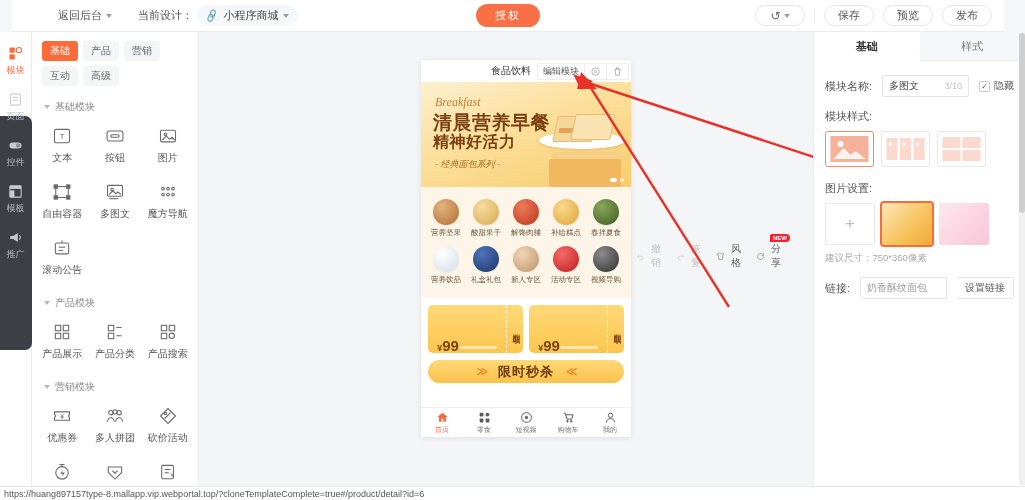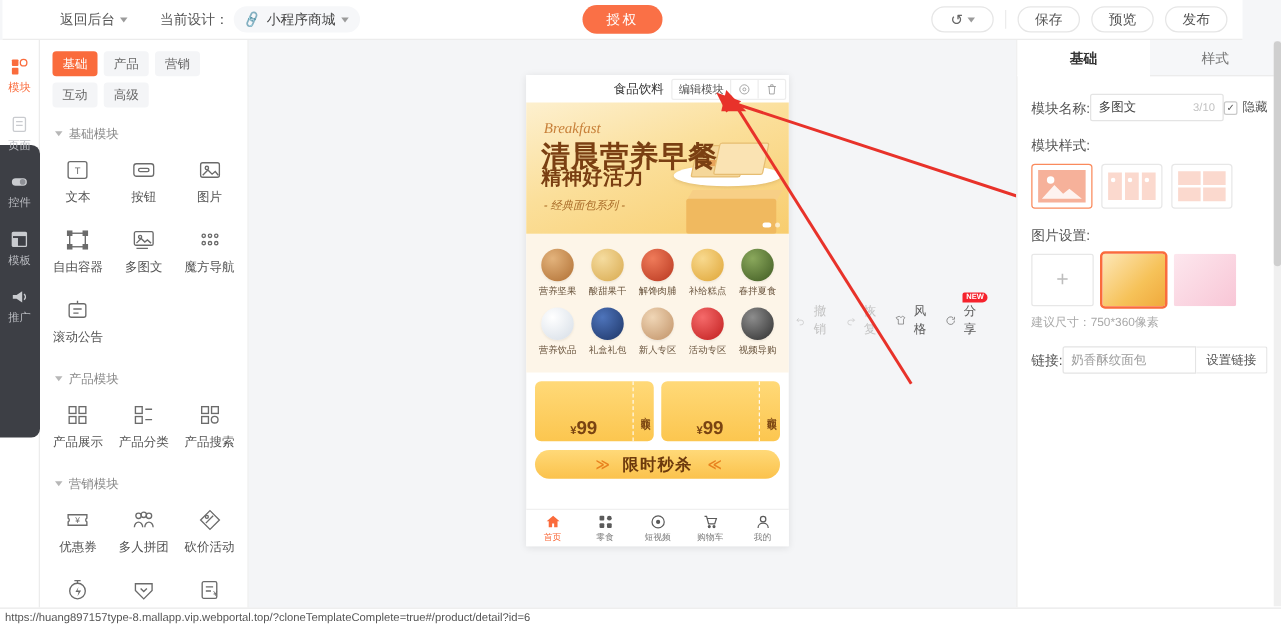--- a/index.html
+++ b/index.html
@@ -5,21 +5,21 @@
   * { box-sizing: border-box; margin: 0; padding: 0; }
   html, body {
     width: 1025px; height: 500px;
     font-family: "Liberation Sans", "DejaVu Sans", sans-serif;
     font-size: 11px; color: #333; background: #fff; overflow: hidden;
   }
   #app { position: relative; width: 1025px; height: 500px; background: #f5f6f8; }
 
   
   .topbar {
-    position: absolute; top: 0; left: 2px; width: 992px; height: 32px;
+    position: absolute; top: 0; left: 12px; width: 992px; height: 32px;
     background: #fff; border-bottom: 1px solid #ececec;
     display: flex; align-items: center; z-index: 40;
   }
   .tb-left { display: flex; align-items: center; padding-left: 46px; gap: 26px; }
   .tb-item { display: flex; align-items: center; gap: 4px; color: #555; font-size: 11px; cursor: pointer; }
   .caret { width: 0; height: 0; border-left: 3.2px solid transparent; border-right: 3.2px solid transparent;
            border-top: 4px solid #9b9b9b; display: inline-block; }
   .design-pill {
     display: flex; align-items: center; gap: 5px; background: #f6f7f9;
     border-radius: 11px; padding: 3px 9px; color: #444;
@@ -106,21 +106,21 @@
   .chip-ico { width: 11px; height: 11px; stroke: #8a8a8a; fill: none; stroke-width: 1.3; }
 
   .banner {
     position: relative; height: 105px; overflow: hidden;
     background: linear-gradient(160deg,#fdf0cf 0%,#fbdf9a 45%,#f8cd6e 100%);
   }
   .bn-en {
     position: absolute; left: 14px; top: 13px; font-family: "Liberation Serif", serif;
     font-style: italic; font-size: 12px; color: #c8803a;
   }
-  .bn-l1 { position: absolute; left: 12px; top: 28px; font-size: 23px; font-weight: bold; color: #7a3f12;
+  .bn-l1 { position: absolute; left: 12px; top: 28px; font-size: 19px; font-weight: bold; color: #7a3f12;
            font-family: "DejaVu Sans", sans-serif; letter-spacing: .5px; text-align: right;}
   .bn-l2 { position: absolute; left: 12px; top: 50px; font-size: 16px; font-weight: bold; color: #7a3f12;
            font-family: Liberation Sans, sans-serif; letter-spacing: .5px;}
   .bn-sub { position: absolute; left: 14px; top: 76px; font-size: 9px; color: #a96b28; font-style: italic; }
   .sandwich { position: absolute; right: 6px; top: 16px; width: 86px; height: 55px; }
   .plate { position:absolute; left:0; bottom:4px; width:86px; height:17px; background:#fff; border-radius:50%;
            box-shadow:0 1px 3px rgba(160,110,40,.25); }
   .br1 { position:absolute; left:16px; bottom:11px; width:40px; height:26px; background:#f5d79a;
          transform: skewX(-12deg); border-radius:2px; border:1px solid #e6bd72;}
   .br2 { position:absolute; left:34px; bottom:13px; width:40px; height:26px; background:#fae3b3;
@@ -137,21 +137,21 @@
   .catrow { display: grid; grid-template-columns: repeat(5,1fr); }
   .cat { display:flex; flex-direction:column; align-items:center; gap:3px; padding: 4px 0; cursor:pointer;}
   .cat .bubble { width:26px; height:26px; border-radius:50%; display:block; box-shadow: 0 1px 2px rgba(0,0,0,.07);}
   .cat span { font-size: 7.5px; color:#6a553e; }
 
   .coupons { display:flex; gap:6px; padding: 7px 7px 0; }
   .coupon {
     flex:1; height:48px; border-radius:5px; display:flex; align-items:stretch;
     background: linear-gradient(180deg,#ffd978,#fcc64f); position:relative; overflow:hidden;
   }
-  .c-left { flex:1; display:flex; flex-direction:column; align-items:center; justify-content:center;margin-top:32px; }
+  .c-left { flex:1; display:flex; flex-direction:row; align-items:center; justify-content:center;margin-top:32px; }
   .c-price { font-size:15px; font-weight:bold; color:#7a4412; }
   .c-price i { font-size:9px; font-style:normal; }
   .c-bar { width:38px; height:3px; background:rgba(255,255,255,.55); border-radius:2px; margin-top:5px;}
   .c-right {
     width:17px; border-left:1px dashed rgba(255,255,255,.85);
     display:flex; align-items:center; justify-content:center;
   }
   .c-right span {
     writing-mode: vertical-rl; font-size:8px; color:#7a4412; letter-spacing:1px;
   }
@@ -194,21 +194,21 @@
     position:absolute; top:32px; right:0; width:212px; height:454px;
     background:#fff; border-left:1px solid #ececec;
   }
   .rtabs { display:flex; height:29px; }
   .rtab {
     flex:1; display:flex; align-items:center; justify-content:center; font-size:11px;
     color:#777; background:#f6f7f9; border-bottom:1px solid #ececec; cursor:pointer;
   }
   .rtab.active { color:#333; background:#fff; border-bottom:1px solid #fff; font-weight:bold; }
   .rbody { padding: 14px 11px; }
-  .frow { display:flex; align-items:center; gap:0; margin-bottom: 12px; }
+  .frow { display:flex; align-items:center; gap:10px; margin-bottom: 12px; }
   .flabel { font-size:11px; color:#555; white-space:nowrap; }
   .fbox {
     flex:1; height:22px; border:1px solid #e4e4e4; border-radius:2px;
     display:flex; align-items:center; padding: 0 6px; font-size:10px; color:#444; background:#fff;
   }
   .counter { margin-left:auto; color:#c2c2c2; font-size:9px; }
   .chk { display:flex; align-items:center; gap:4px; font-size:10px; color:#555; cursor:pointer;}
   .chkbox {
     width:11px; height:11px; border:1px solid #c9c9c9; border-radius:2px; background:#fff;
     display:flex; align-items:center; justify-content:center; font-size:8px; color:#555;

